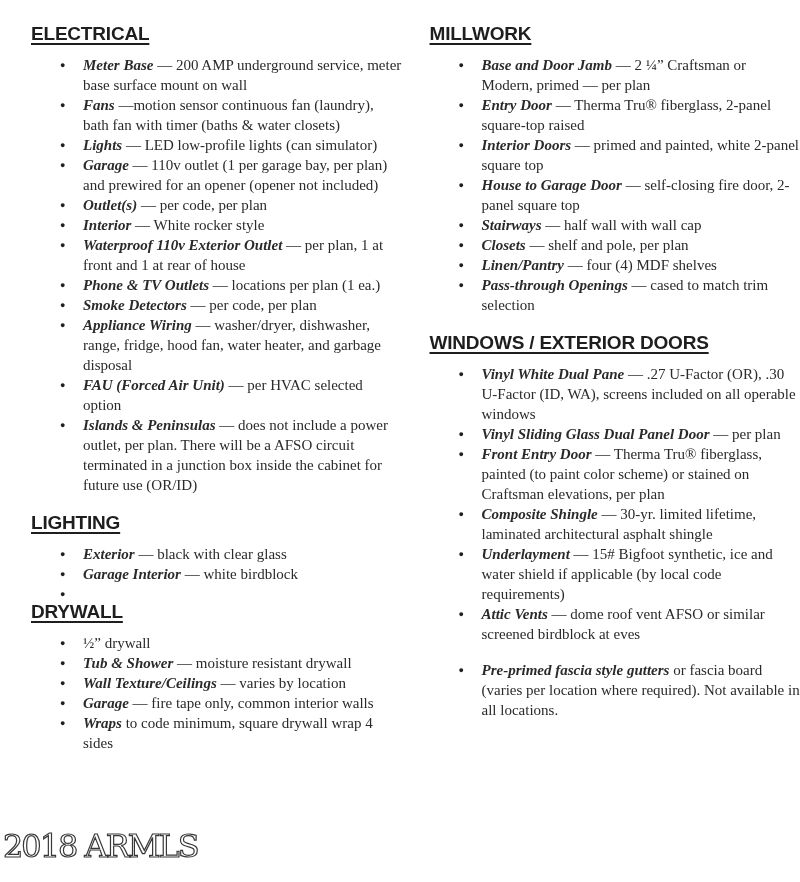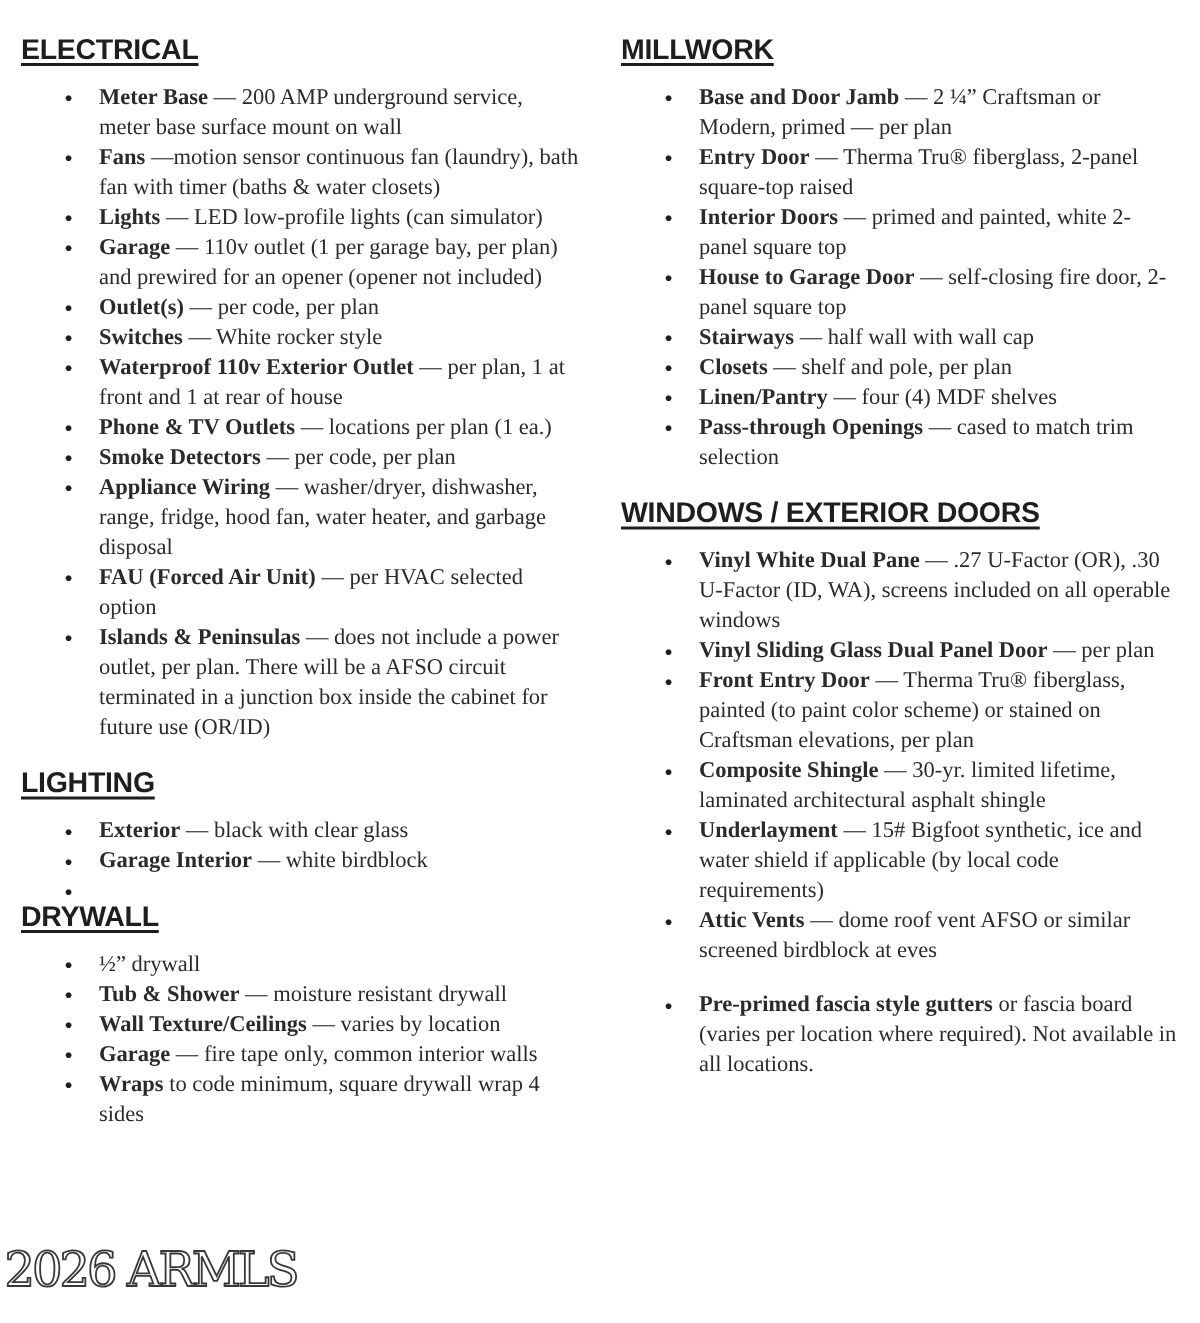--- a/index.html
+++ b/index.html
@@ -12,20 +12,21 @@
     height: 882px;
     position: relative;
     overflow: hidden;
     font-family: "Liberation Serif", serif;
     color: #2a2a2a;
   }
   .page {
     display: flex;
     padding: 22px 0 0 14px;
     position: relative;
+    margin-left: 17px;
   }
   .col { width: 372px; }
   .col + .col { margin-left: 28px; }
 
   .section + .section { margin-top: 16px; }
 
   .heading {
     font-family: "Liberation Sans", sans-serif;
     font-size: 19px;
     line-height: 23px;
@@ -53,20 +54,21 @@
   .bullet {
     position: absolute;
     left: 29px;
     top: 0;
     font-size: 9px;
     line-height: 20px;
     color: #1e1e1e;
   }
   .lead {
     font-weight: 700;
+    font-style: italic;
   }
 
   .watermark {
     position: absolute;
     left: 3px;
     top: 829px;
     z-index: 5;
     font-family: "DejaVu Serif", serif;
     font-size: 32px;
     line-height: 34px;
@@ -82,21 +84,21 @@
 <body>
 
 <div class="page">
   <div class="col">
       <section class="section"><h2 class="heading">ELECTRICAL</h2><ul class="items">
           <li class="spec-item"><span class="bullet">●</span><span class="lead">Meter Base</span> <span class="rest">— 200 AMP underground service, meter base surface mount on wall</span></li>
           <li class="spec-item"><span class="bullet">●</span><span class="lead">Fans</span> <span class="rest">—motion sensor continuous fan (laundry), bath fan with timer (baths &amp; water closets)</span></li>
           <li class="spec-item"><span class="bullet">●</span><span class="lead">Lights</span> <span class="rest">— LED low-profile lights (can simulator)</span></li>
           <li class="spec-item"><span class="bullet">●</span><span class="lead">Garage</span> <span class="rest">— 110v outlet (1 per garage bay, per plan) and prewired for an opener (opener not included)</span></li>
           <li class="spec-item"><span class="bullet">●</span><span class="lead">Outlet(s)</span> <span class="rest">— per code, per plan</span></li>
-          <li class="spec-item"><span class="bullet">●</span><span class="lead">Switches</span> <span class="rest">— White rocker style</span></li>
+          <li class="spec-item"><span class="bullet">●</span><span class="lead">Interior</span> <span class="rest">— White rocker style</span></li>
           <li class="spec-item"><span class="bullet">●</span><span class="lead">Waterproof 110v Exterior Outlet</span> <span class="rest">— per plan, 1 at front and 1 at rear of house</span></li>
           <li class="spec-item"><span class="bullet">●</span><span class="lead">Phone &amp; TV Outlets</span> <span class="rest">— locations per plan (1 ea.)</span></li>
           <li class="spec-item"><span class="bullet">●</span><span class="lead">Smoke Detectors</span> <span class="rest">— per code, per plan</span></li>
           <li class="spec-item"><span class="bullet">●</span><span class="lead">Appliance Wiring</span> <span class="rest">— washer/dryer, dishwasher, range, fridge, hood fan, water heater, and garbage disposal</span></li>
           <li class="spec-item"><span class="bullet">●</span><span class="lead">FAU (Forced Air Unit)</span> <span class="rest">— per HVAC selected option</span></li>
           <li class="spec-item"><span class="bullet">●</span><span class="lead">Islands &amp; Peninsulas</span> <span class="rest">— does not include a power outlet, per plan. There will be a AFSO circuit terminated in a junction box inside the cabinet for future use (OR/ID)</span></li>
         </ul></section>
       <section class="section"><h2 class="heading">LIGHTING</h2><ul class="items">
           <li class="spec-item"><span class="bullet">●</span><span class="lead">Exterior</span> <span class="rest">— black with clear glass</span></li>
           <li class="spec-item"><span class="bullet">●</span><span class="lead">Garage Interior</span> <span class="rest">— white birdblock</span></li>
@@ -128,13 +130,13 @@
           <li class="spec-item"><span class="bullet">●</span><span class="lead">Composite Shingle</span> <span class="rest">— 30-yr. limited lifetime, laminated architectural asphalt shingle</span></li>
           <li class="spec-item"><span class="bullet">●</span><span class="lead">Underlayment</span> <span class="rest">— 15# Bigfoot synthetic, ice and water shield if applicable (by local code requirements)</span></li>
           <li class="spec-item"><span class="bullet">●</span><span class="lead">Attic Vents</span> <span class="rest">— dome roof vent AFSO or similar screened birdblock at eves</span></li>
         </ul></section>
       <section class="section"><ul class="items">
           <li class="spec-item"><span class="bullet">●</span><span class="lead">Pre-primed fascia style gutters</span> <span class="rest">or fascia board (varies per location where required). Not available in all locations.</span></li>
         </ul></section>
     </div>
 </div>
 
-<div class="watermark">2026 ARMLS</div>
+<div class="watermark">2018 ARMLS</div>
 
 </body></html>

